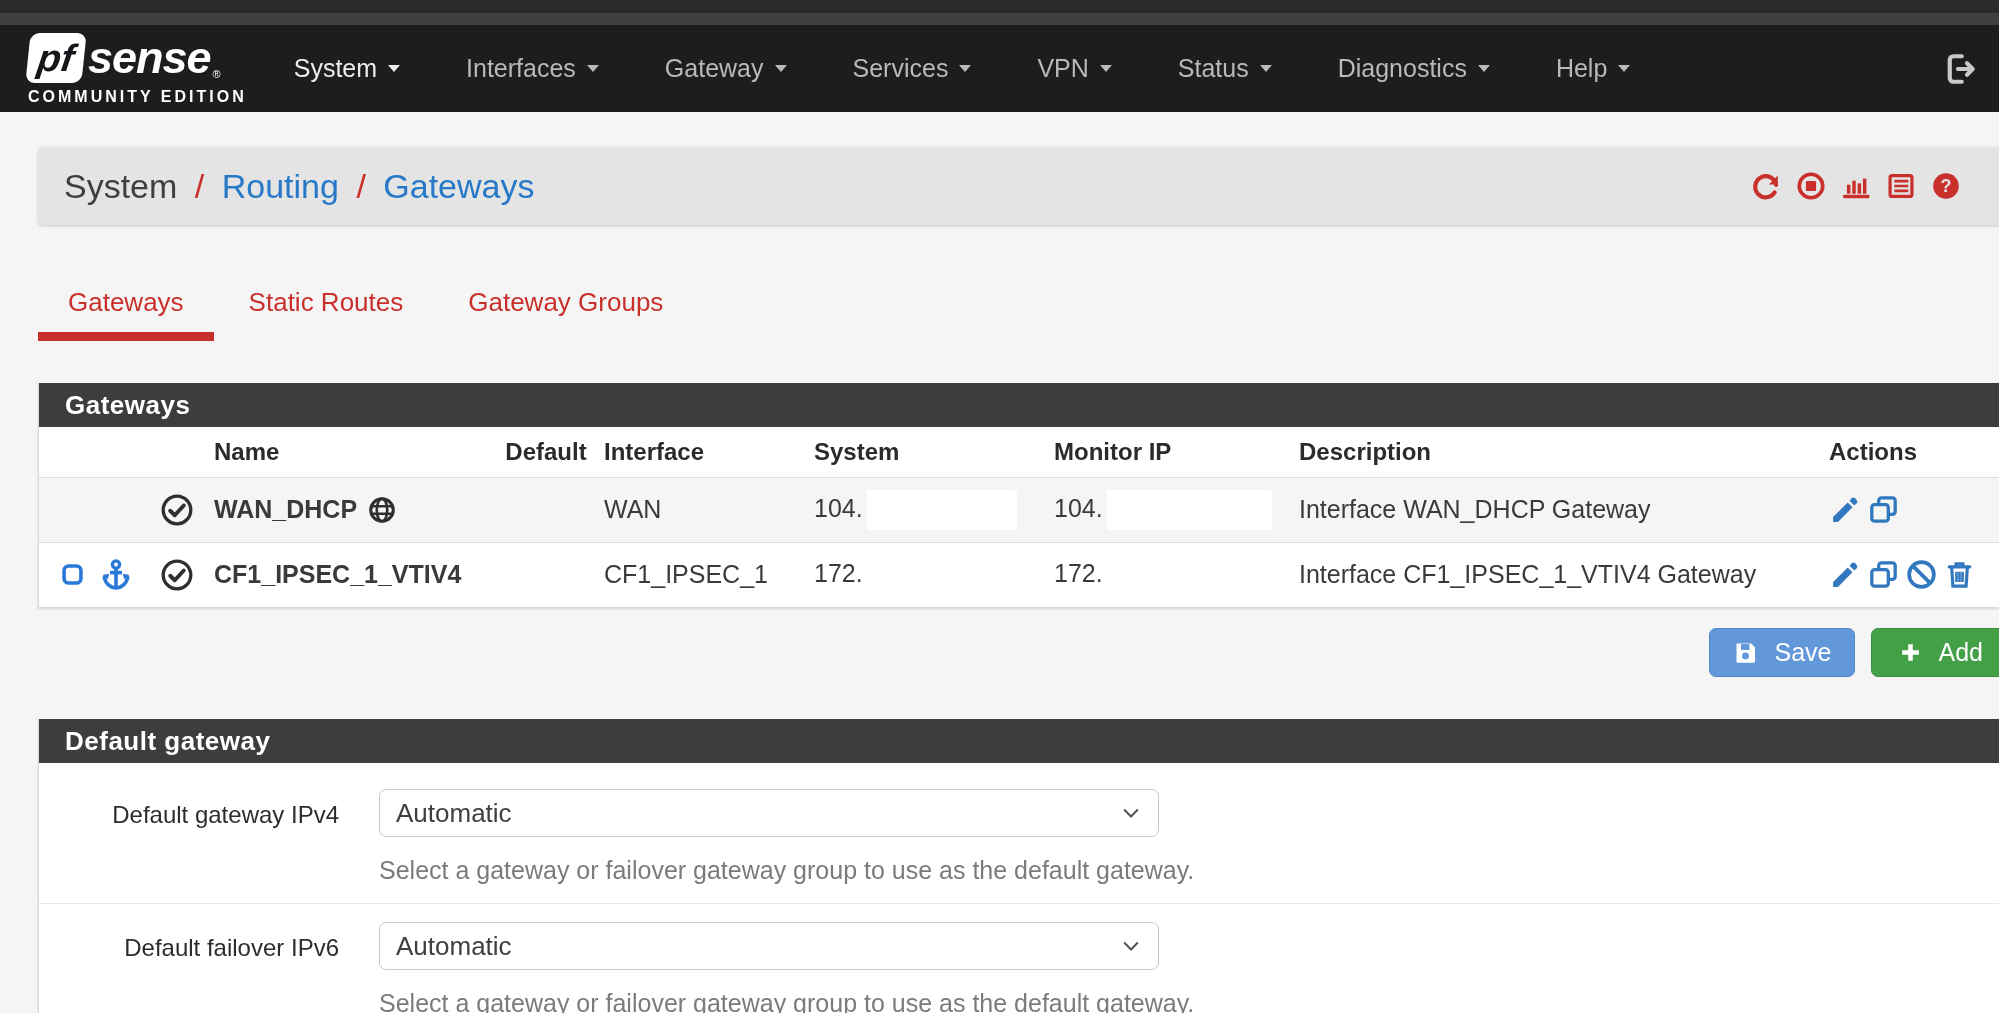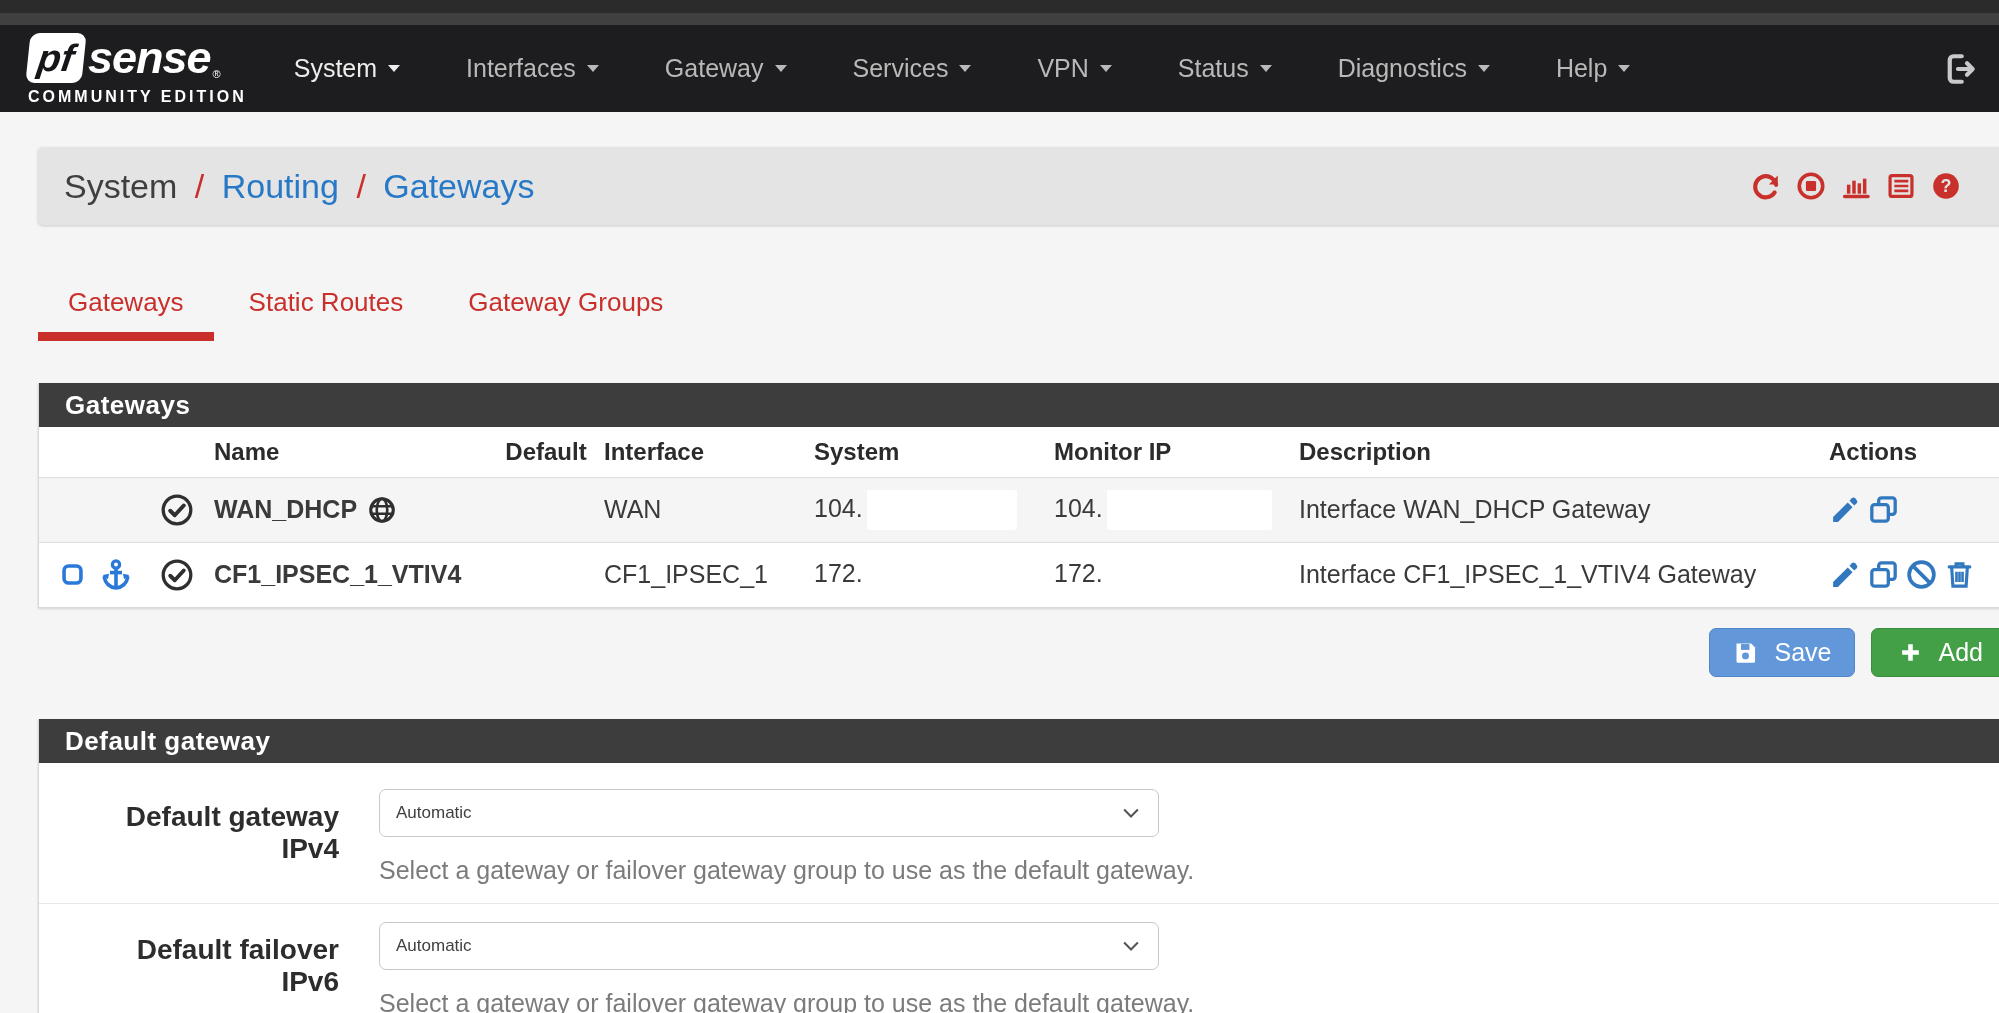--- a/index.html
+++ b/index.html
@@ -100,25 +100,25 @@
   .btn { display:flex; align-items:center; gap:16px; border-radius:7px; color:#fff; font-size:25px; cursor:pointer; font-family:inherit; }
   .btn-save { background:var(--save-bg,#6297da); border:1px solid #4f86c8; padding:9px 22px; }
   .btn-save svg { width:27px; height:27px; }
   .btn-add { background:var(--add-bg,#43a047); border:1px solid #3a8c3e; padding:9px 26px; }
   .btn-add svg { width:25px; height:25px; }
 
   
   .dg-panel { margin-top:42px; }
   .field-row { display:flex; padding:26px 0 18px 0; }
   .field-row + .field-row { border-top:1px solid #e8e8e8; padding-top:18px; }
-  .field-label { width:300px; text-align:right; font-weight:700; font-size:28px; color:#2d2d2d; padding-top:12px; flex-shrink:0;padding-left:44px; }
+  .field-label { width:300px; text-align:right; font-weight:400; font-size:24px; color:#2d2d2d; padding-top:12px; flex-shrink:0;padding-left:44px; }
   .field-main { margin-left:30px; padding-left:10px; }
   .select {
     width:780px; height:48px; border:1px solid #c8c8c8; border-radius:7px; background:#fff;
-    display:flex; align-items:center; padding:0 16px; font-size:17px; color:#3f3f3f; cursor:pointer;
+    display:flex; align-items:center; padding:0 16px; font-size:26px; color:#3f3f3f; cursor:pointer;
   }
   .select .chev { margin-left:auto; width:22px; height:22px; }
   .field-help { margin-top:19px; font-size:25px; color:#7b7b7b; }
 </style>
 </head>
 <body>
 
 <div class="strip1"></div>
 <div class="strip2"></div>
 

